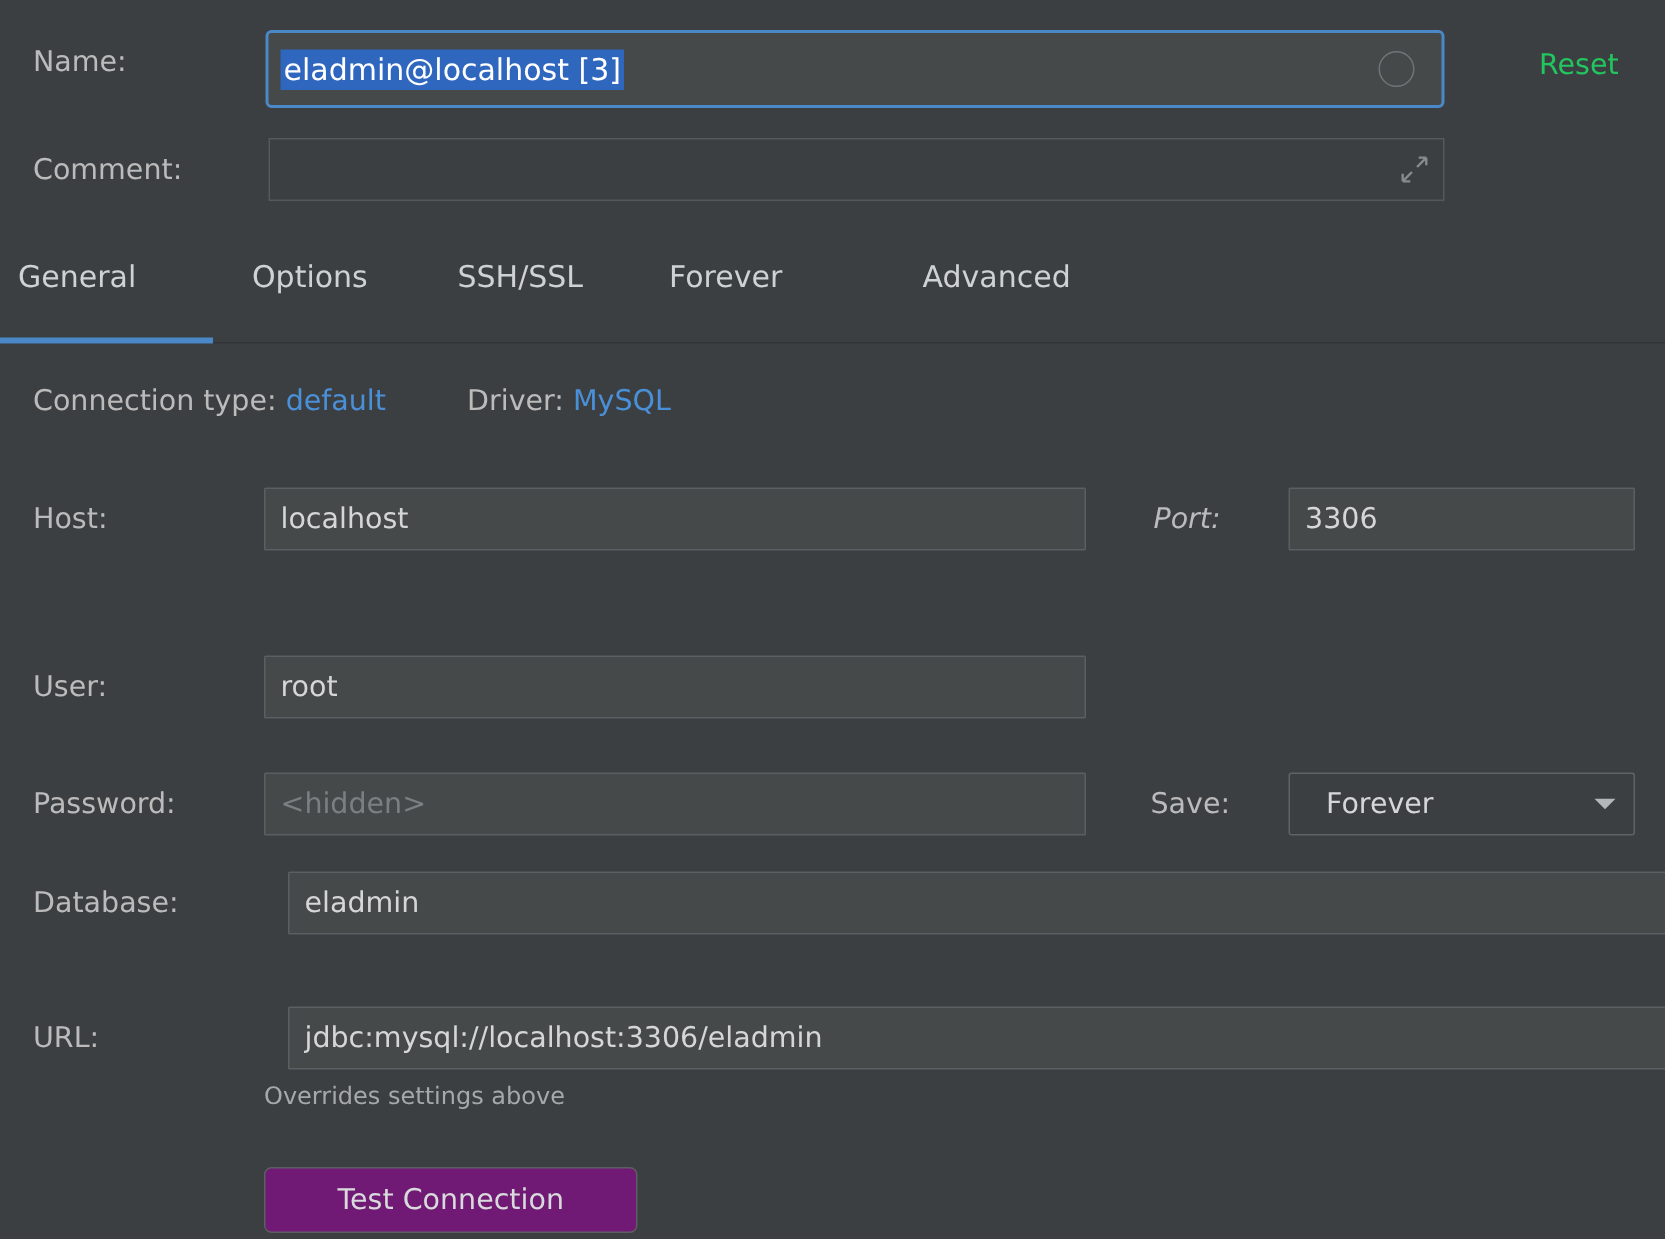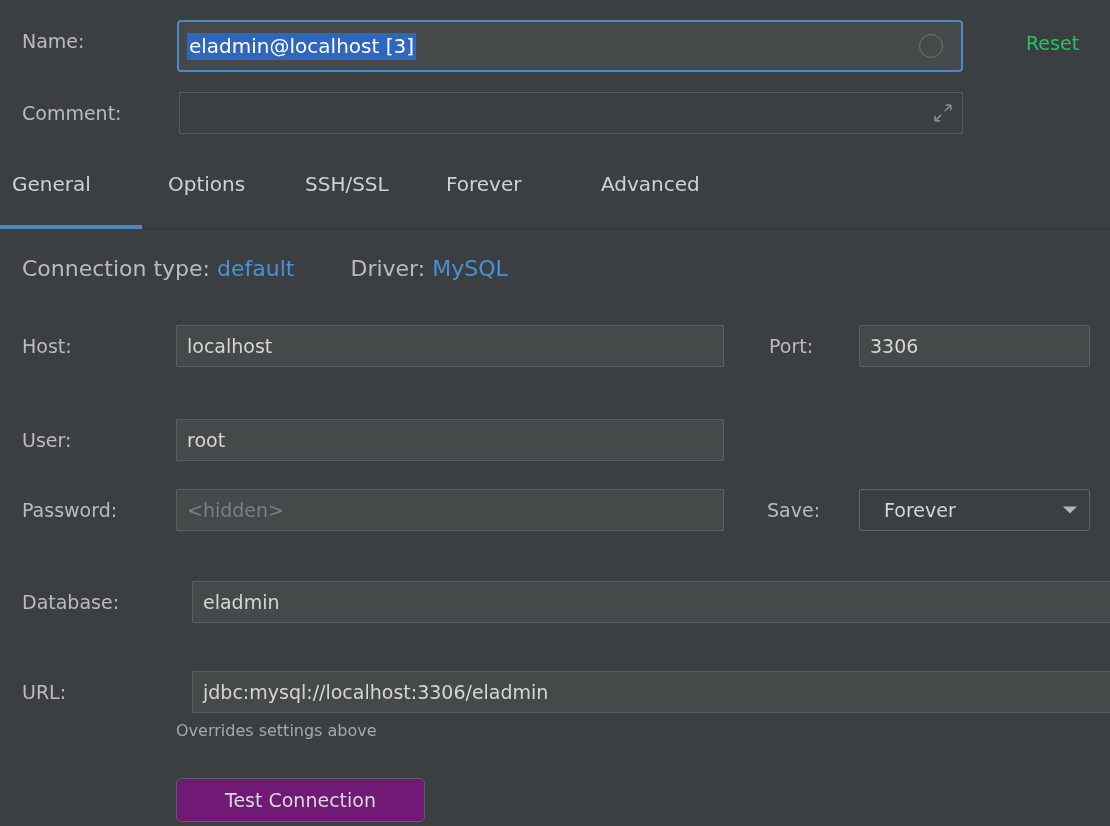--- a/index.html
+++ b/index.html
@@ -148,51 +148,51 @@
     width: 142px;
     height: 4px;
     background: #4a88c7;
   }
 
   
   .conn-line {
     position: absolute;
     left: 22px;
     top: 256px;
-    font-size: 22px;
+    font-size: 19px;
     color: #bbbbbb;
     white-space: nowrap;
   }
   .conn-line .link { color: #4a90d9; cursor: pointer; }
   .conn-gap { display: inline-block; width: 42px; }
 
   
   .frow { position: absolute; left: 0; width: 1110px; height: 42px; }
   .frow > .label { position: absolute; top: 10px; }
 
   #row-host   { top: 325px; }
-  #row-user   { top: 419px; }
-  #row-pass   { top: 489px; }
+  #row-user   { top: 437px; }
+  #row-pass   { top: 515px; }
   #row-db     { top: 581px; }
   #row-url    { top: 671px; }
 
   .lbl-left { left: 22px; }
 
   .in-main {
     position: absolute;
     left: 176px;
     width: 548px;
   }
   .in-wide {
     position: absolute;
     left: 192px;
     width: 1080px;
   }
   .lbl-right { position: absolute; top: 10px; }
-  #lbl-port { left: 769px; }
+  #lbl-port { left: 769px; font-style: italic; }
   #lbl-save { left: 767px; }
 
   .in-right {
     position: absolute;
     left: 859px;
     width: 231px;
   }
 
   .placeholder-text { color: #7a7f81; }
 
@@ -270,21 +270,21 @@
       <path d="M1 15 L6.5 9.5 M1 15 L1 10.5 M1 15 L5.5 15" stroke="#9a9ea0" stroke-width="1.4" fill="none"></path>
     </svg>
   </div>
 </div>
 
 <div class="tabs">
   <span class="tab" style="left:12px;">General</span>
   <span class="tab" style="left:168px;text-align:right;">Options</span>
   <span class="tab" style="left:305px;">SSH/SSL</span>
   <span class="tab" style="left:446px;">Forever</span>
-  <span class="tab" style="left:601px;">Advanced</span>
+  <span class="tab" style="left:615px;">Advanced</span>
 </div>
 <div class="tabs-baseline"></div>
 <div class="tab-indicator"></div>
 
 <div class="conn-line">
   <span>Connection type:</span>
   <span class="link">default</span>
   <span class="conn-gap"></span>
   <span>Driver:</span>
   <span class="link">MySQL</span>

